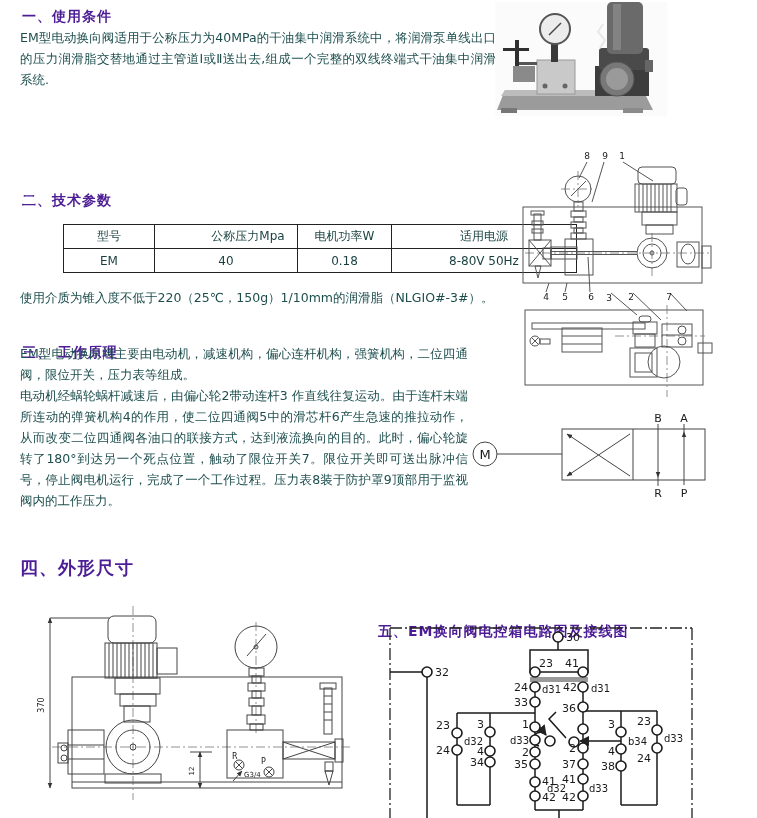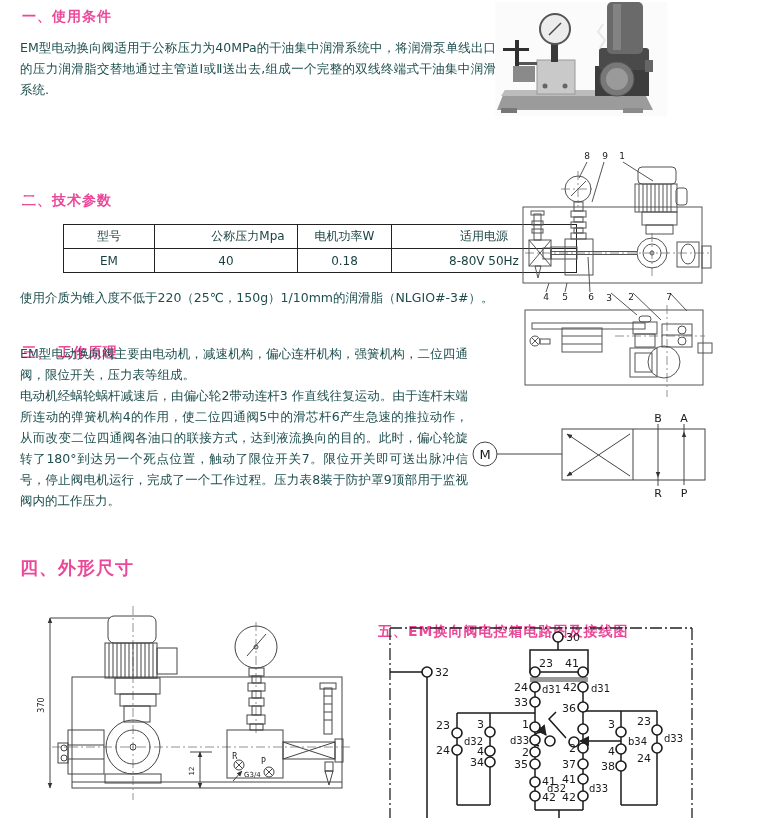--- a/index.html
+++ b/index.html
@@ -1,19 +1,19 @@
 <!DOCTYPE html>
 <html><head>
 <meta charset="utf-8">
 <style>
   html,body{margin:0;padding:0;background:#fff;}
   #page{position:relative;width:757px;height:818px;background:#ffffff;overflow:hidden;
         font-family:"DejaVu Sans","Liberation Sans",sans-serif;color:#1d4d4d;}
   .abs{position:absolute;}
-  .heading{font-weight:bold;font-size:14px;color:#ec4899;letter-spacing:1px;}
+  .heading{font-weight:bold;font-size:14px;color:#4c1d95;letter-spacing:1px;}
   .bodytext{font-size:12.5px;line-height:21px;text-align:justify;color:#1d4d4d;}
   .bodytext p{margin:0;}
   table.params{border-collapse:collapse;font-size:12px;color:#173f3f;}
   table.params th,table.params td{border:1px solid #222;height:23px;text-align:center;
         font-weight:normal;padding:0 4px;}
   svg text.dlabel{font-family:"DejaVu Sans",sans-serif;fill:#1a1a1a;}
   .thin{stroke:#555;stroke-width:1;fill:none;}
   .thin2{stroke:#444;stroke-width:1;fill:none;}
   .cl{stroke:#777;stroke-width:0.8;fill:none;stroke-dasharray:9 3 2 3;}
   .circ{stroke:#1a1a1a;stroke-width:1.5;fill:none;}
@@ -29,21 +29,21 @@
       <marker id="arr" viewBox="0 0 10 10" refX="9" refY="5" markerWidth="7" markerHeight="7" orient="auto-start-reverse">
         <path d="M0,0 L10,5 L0,10 z" fill="#222"></path>
       </marker>
       <marker id="arrd" viewBox="0 0 10 10" refX="9" refY="5" markerWidth="6" markerHeight="6" orient="auto-start-reverse">
         <path d="M0,1 L10,5 L0,9 z" fill="#333"></path>
       </marker>
     </defs>
   </svg>
 
   <div class="abs heading" style="left:22px;top:8px;">一、使用条件</div>
-  <div class="abs bodytext" style="left:20px;top:37px;width:476px;">
+  <div class="abs bodytext" style="left:20px;top:27px;width:476px;">
     <p>EM型电动换向阀适用于公称压力为40MPa的干油集中润滑系统中，将润滑泵单线出口的压力润滑脂交替地通过主管道Ⅰ或Ⅱ送出去,组成一个完整的双线终端式干油集中润滑系统.</p>
   </div>
 
   <svg class="abs" style="left:495px;top:2px;" width="172" height="114" viewBox="0 0 172 114" role="img">
     <rect x="0" y="0" width="172" height="114" fill="#fbfbfb"></rect>
     <polygon points="10,88 148,88 158,108 2,108" fill="#9b9b9b"></polygon>
     <polygon points="10,88 148,88 151,94 6,94" fill="#bcbcbc"></polygon>
     <rect x="6" y="106" width="16" height="5" fill="#777"></rect>
     <rect x="128" y="106" width="20" height="5" fill="#8a8a8a"></rect>
     <rect x="100" y="64" width="54" height="30" fill="#3d3d3d"></rect>

